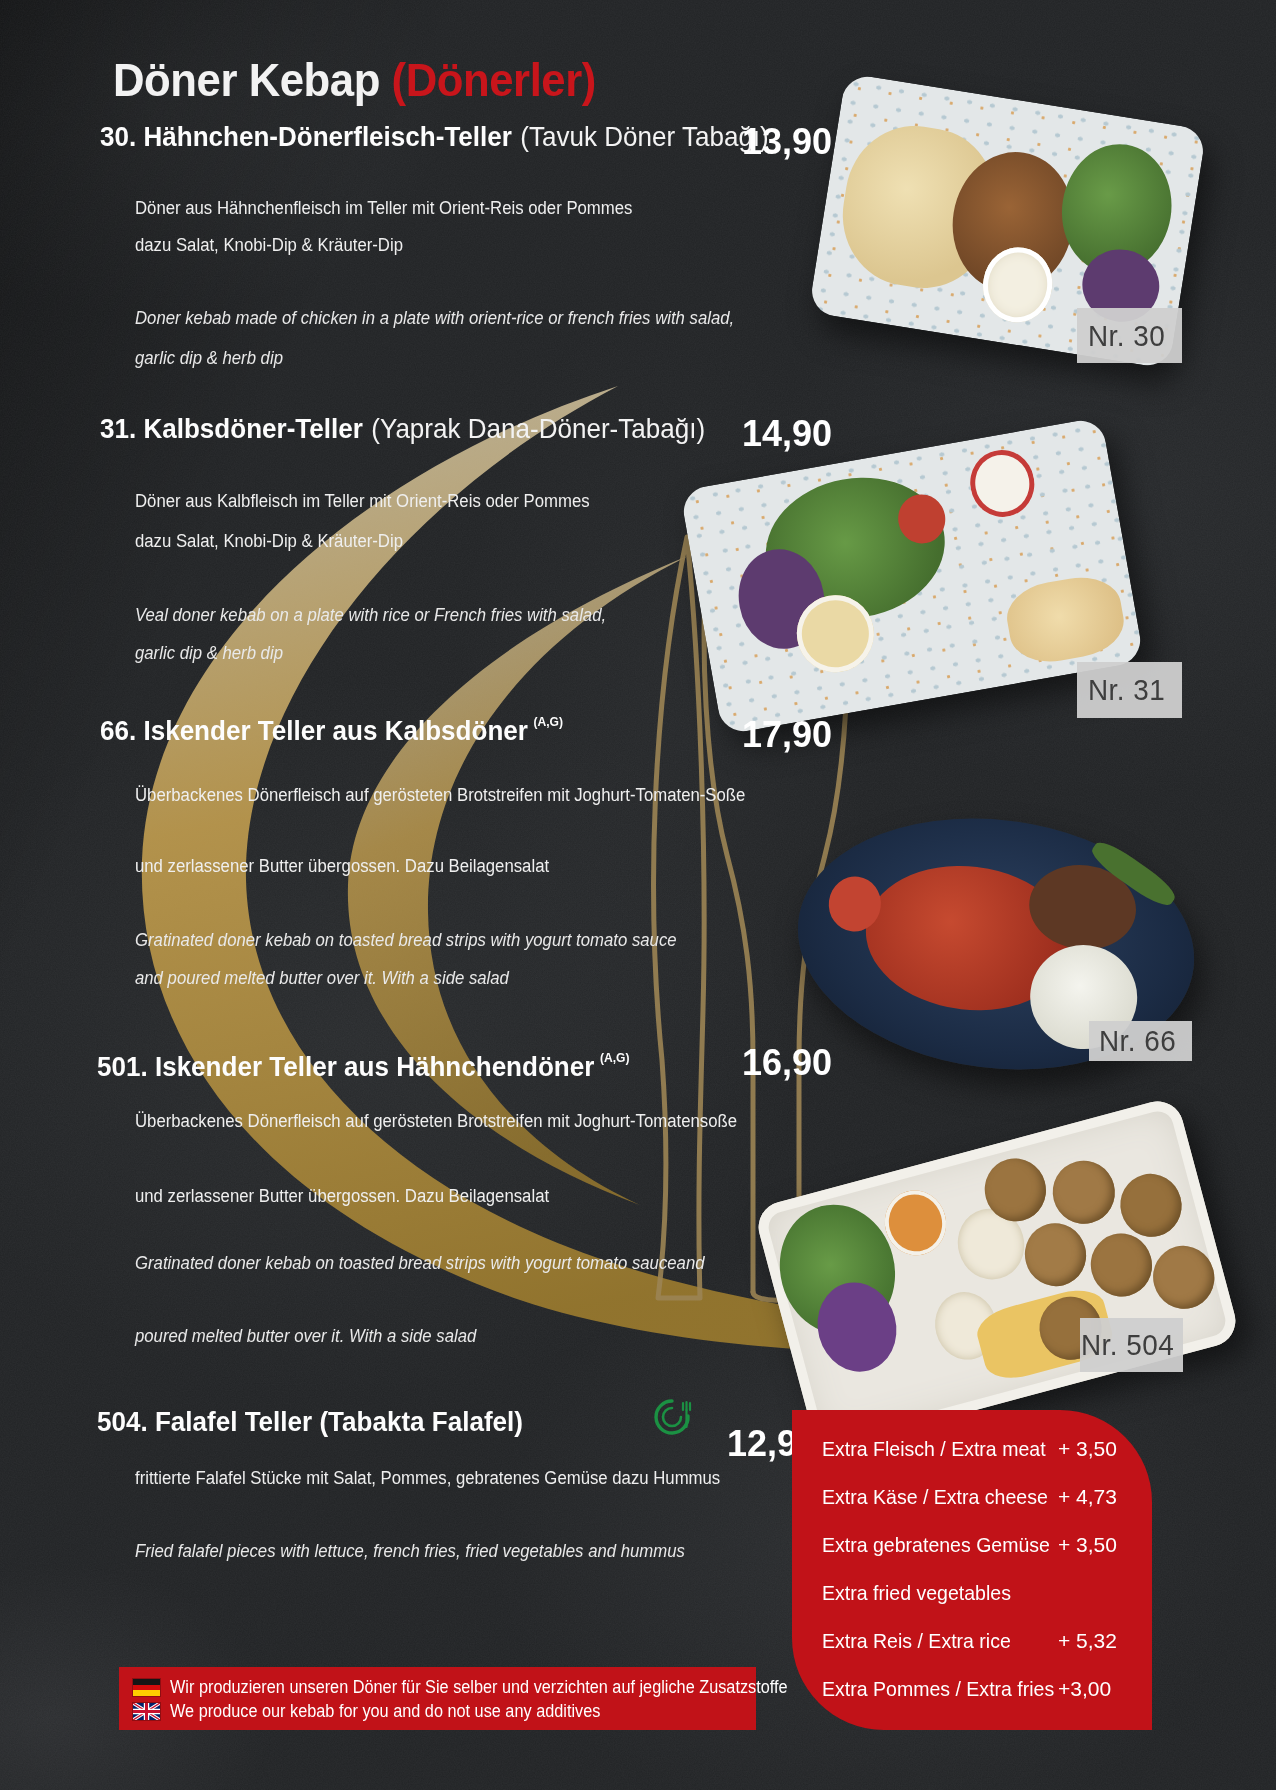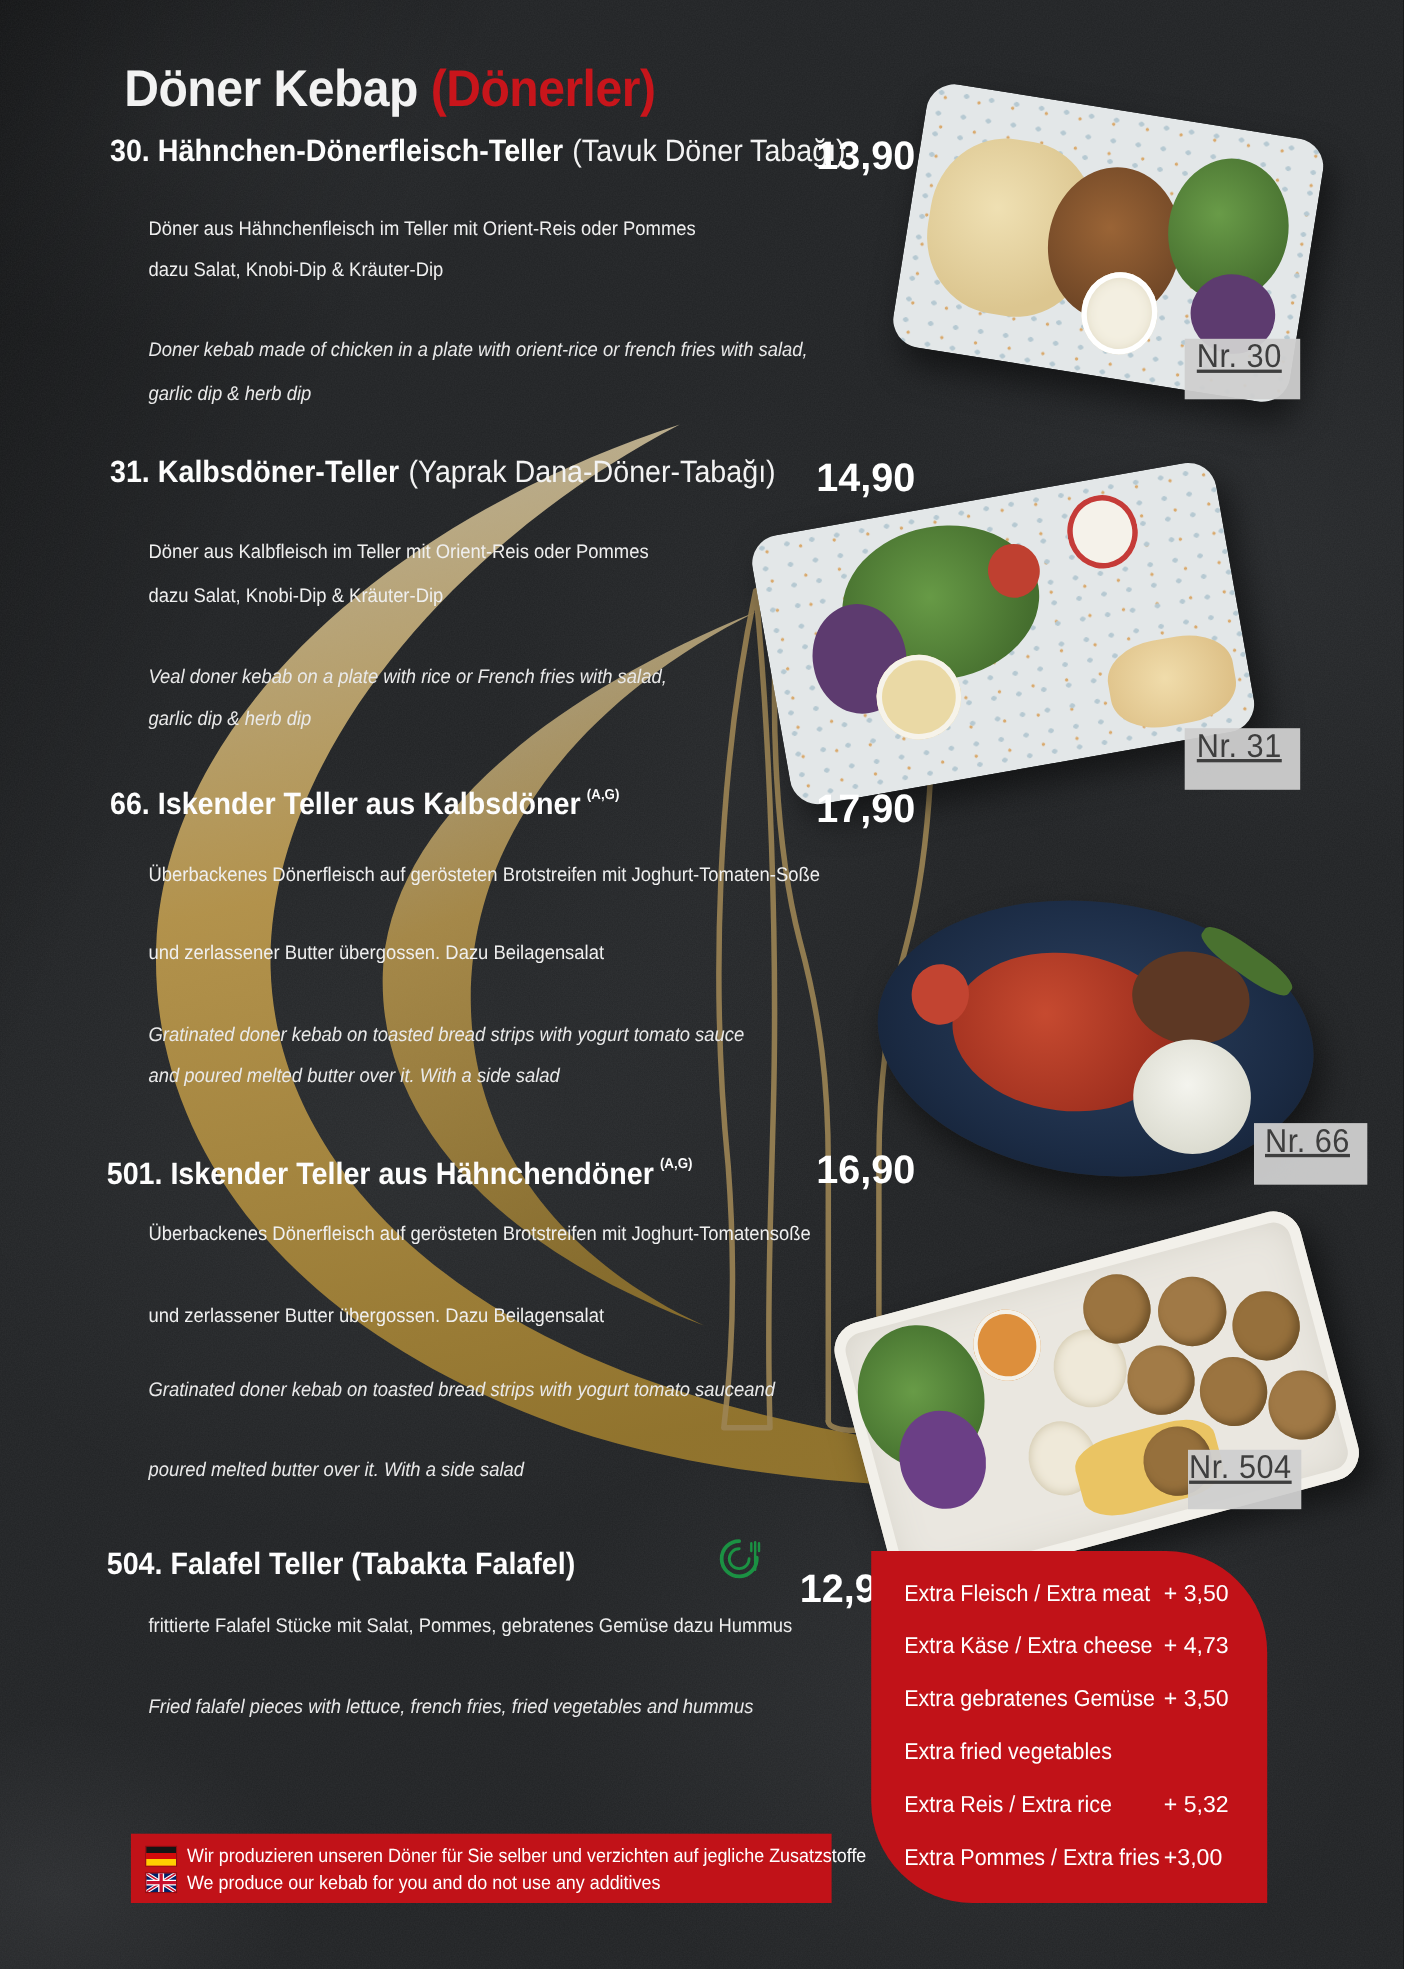--- a/index.html
+++ b/index.html
@@ -35,22 +35,22 @@
   .photo{position:absolute;box-shadow:10px 16px 30px rgba(0,0,0,0.5);}
   .blob{position:absolute;border-radius:50%;}
   .plate-speckle{
     background-color:#e3e7e8;
     background-image:radial-gradient(#b6c9d2 2.2px, transparent 2.8px),radial-gradient(#d9a96c 1.4px, transparent 1.9px);
     background-size:23px 19px,31px 27px;
     border-radius:26px;
   }
   .nr-label{
     position:absolute;background:rgba(207,207,207,0.95);color:#3e3e3e;
-    display:flex;align-items:flex-start;justify-content:center;
-    font-size:30px;letter-spacing:0.5px;text-decoration:underline;
+    display:flex;align-items:center;justify-content:center;
+    font-size:30px;letter-spacing:0.5px;
   }
   
   .extras-box{
     position:absolute;left:792px;top:1410px;width:360px;height:320px;
     background:#c11218;border-radius:0 92px 0 92px;padding-top:17px;box-sizing:border-box;
   }
   .extras-row{position:relative;height:48px;}
   .extras-row .lbl{position:absolute;left:30px;top:10px;font-size:21px;color:#fff;}
   .extras-row .prc{position:absolute;left:266px;top:10px;font-size:21px;color:#fff;}
   
@@ -145,21 +145,21 @@
     <div class="blob" style="left:84%;top:58%;width:14%;height:25%;background:#a07946;box-shadow:inset -3px -4px 8px #6e5129;"></div>
     <div class="blob" style="left:56%;top:66%;width:14%;height:25%;background:#96703c;box-shadow:inset -3px -4px 8px #6e5129;"></div>
   </div>
 
   <div class="nr-label" style="left:1077px;top:308px;width:105px;height:55px;">
     <span class="cond">Nr. 30</span>
   </div>
   <div class="nr-label" style="left:1077px;top:662px;width:105px;height:56px;">
     <span class="cond">Nr. 31</span>
   </div>
-  <div class="nr-label" style="left:1140px;top:1021px;width:103px;height:56px;">
+  <div class="nr-label" style="left:1089px;top:1021px;width:103px;height:40px;">
     <span class="cond">Nr. 66</span>
   </div>
   <div class="nr-label" style="left:1080px;top:1318px;width:103px;height:54px;">
     <span class="cond">Nr. 504</span>
   </div>
 
   <div class="abs page-title" style="left:113px;top:52px;">
     <span class="cond" style="display:inline-block;">
       <span>Döner Kebap</span>
       <span class="t-red">(Dönerler)</span>

